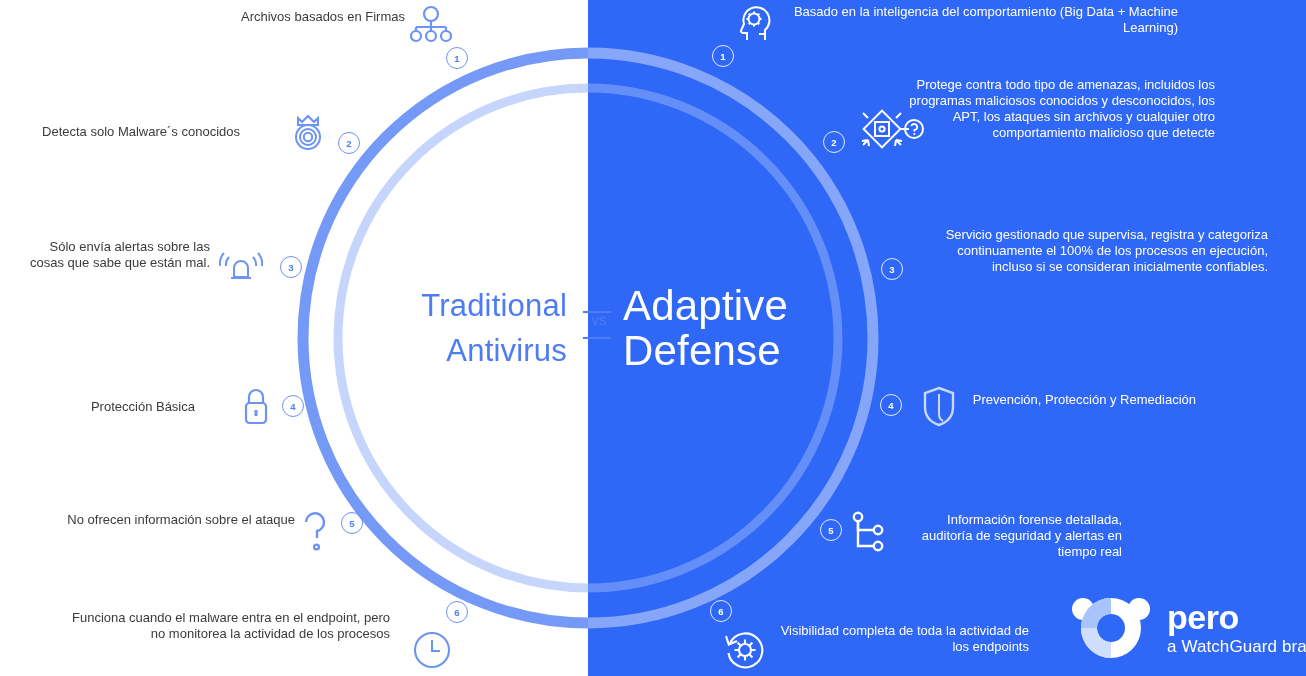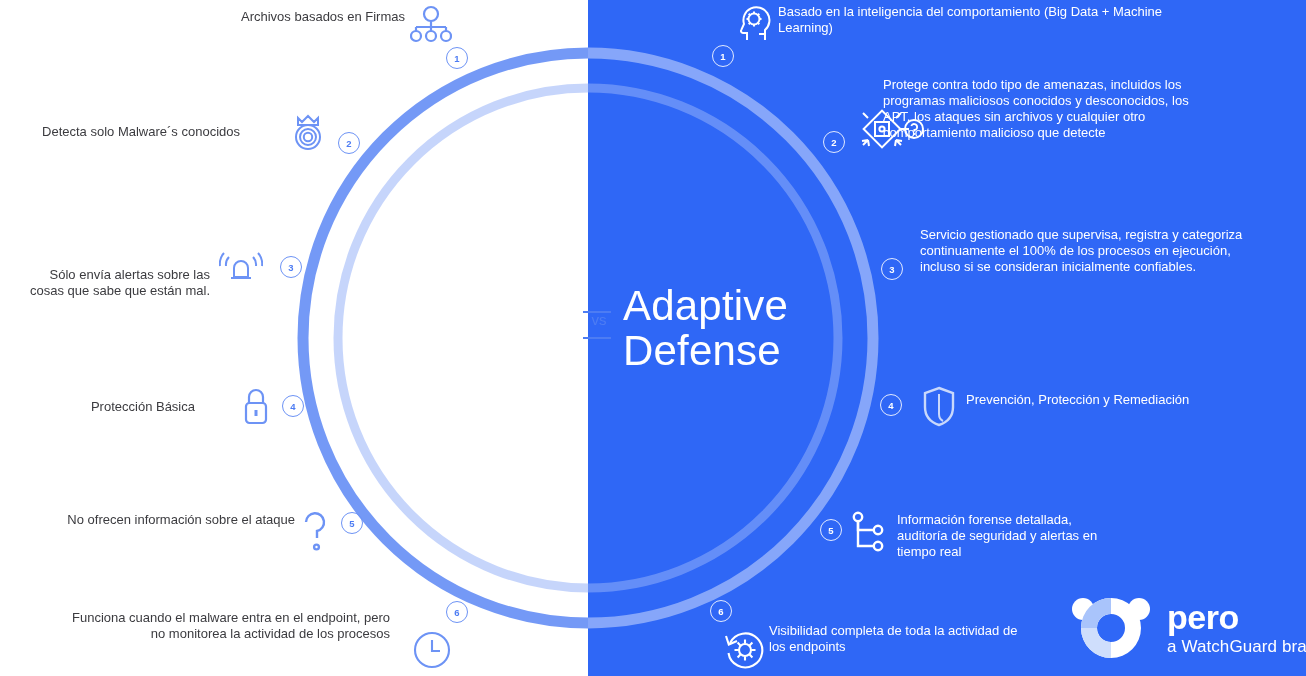--- a/index.html
+++ b/index.html
@@ -26,21 +26,21 @@
     font-size:42px;line-height:45px;color:#ffffff;font-weight:400;letter-spacing:.2px;}
   .vs{position:absolute;left:201px;top:28px;width:36px;text-align:center;
     font-size:15px;color:#4d7cf3;font-weight:400;}
   .vs-rule-top{position:absolute;left:203px;top:28px;width:28px;height:2px;background:#4d7cf3;}
   .vs-rule-bot{position:absolute;left:203px;top:54px;width:28px;height:2px;background:#4d7cf3;}
 
   
   .item{position:absolute;}
   .item .txt{position:absolute;font-size:13px;line-height:16px;}
   .l-txt{color:#3b3b3f;text-align:right;}
-  .r-txt{color:#ffffff;text-align:left;}
+  .r-txt{color:#ffffff;text-align:right;}
 
   
   .badge{position:absolute;width:22px;height:22px;border-radius:50%;
     display:flex;align-items:center;justify-content:center;
     font-size:9.5px;font-weight:700;box-sizing:border-box;}
   .badge-l{border:1.4px solid #6d93f5;color:#4d7cf3;background:transparent;}
   .badge-r{border:1.4px solid rgba(255,255,255,.85);color:#ffffff;background:transparent;}
 
   .ico{position:absolute;}
   .ico svg{display:block;}
@@ -77,20 +77,24 @@
       </g>
 
       <g clip-path="url(#clipRight)">
         <circle cx="588" cy="338" r="285" fill="none" stroke="#ffffff" stroke-width="11" opacity="0.42"></circle>
         <circle cx="588" cy="338" r="250" fill="none" stroke="#ffffff" stroke-width="9" opacity="0.26"></circle>
       </g>
     </svg>
   </div>
 
   <div class="title-block">
+    <div class="t-left">
+      <div>Traditional</div>
+      <div>Antivirus</div>
+    </div>
     <div class="vs-rule-top"></div>
     <div class="vs">vs</div>
     <div class="vs-rule-bot"></div>
     <div class="t-right">
       <div>Adaptive</div>
       <div>Defense</div>
     </div>
   </div>
 
   <div class="item">
@@ -114,21 +118,21 @@
         <path d="M6 12 L6 5 L10 9 L16 3 L22 9 L26 5 L26 12 Z"></path>
         <circle cx="16" cy="24" r="12"></circle>
         <circle cx="16" cy="24" r="8"></circle>
         <circle cx="16" cy="24" r="4.2"></circle>
       </svg>
     </div>
     <div class="badge badge-l" style="left:338px;top:132px;">2</div>
   </div>
 
   <div class="item">
-    <div class="txt l-txt" style="left:20px;top:239px;width:190px;margin-top:28px;">Sólo envía alertas sobre las cosas que sabe que están mal.</div>
+    <div class="txt l-txt" style="left:20px;top:239px;width:190px;">Sólo envía alertas sobre las cosas que sabe que están mal.</div>
     <div class="ico" style="left:219px;top:247px;">
       <svg width="44" height="36" viewBox="0 0 44 36" fill="none" stroke="#6d93f5" stroke-width="2">
         <path d="M15 30 V21 a7 7 0 0 1 14 0 V30 Z"></path>
         <path d="M12 31 H32"></path>
         <path d="M10 10 a11 11 0 0 0 -3 9 M5 6 a16 16 0 0 0 -4 13"></path>
         <path d="M34 10 a11 11 0 0 1 3 9 M39 6 a16 16 0 0 1 4 13"></path>
       </svg>
     </div>
     <div class="badge badge-l" style="left:280px;top:256px;">3</div>
   </div>

